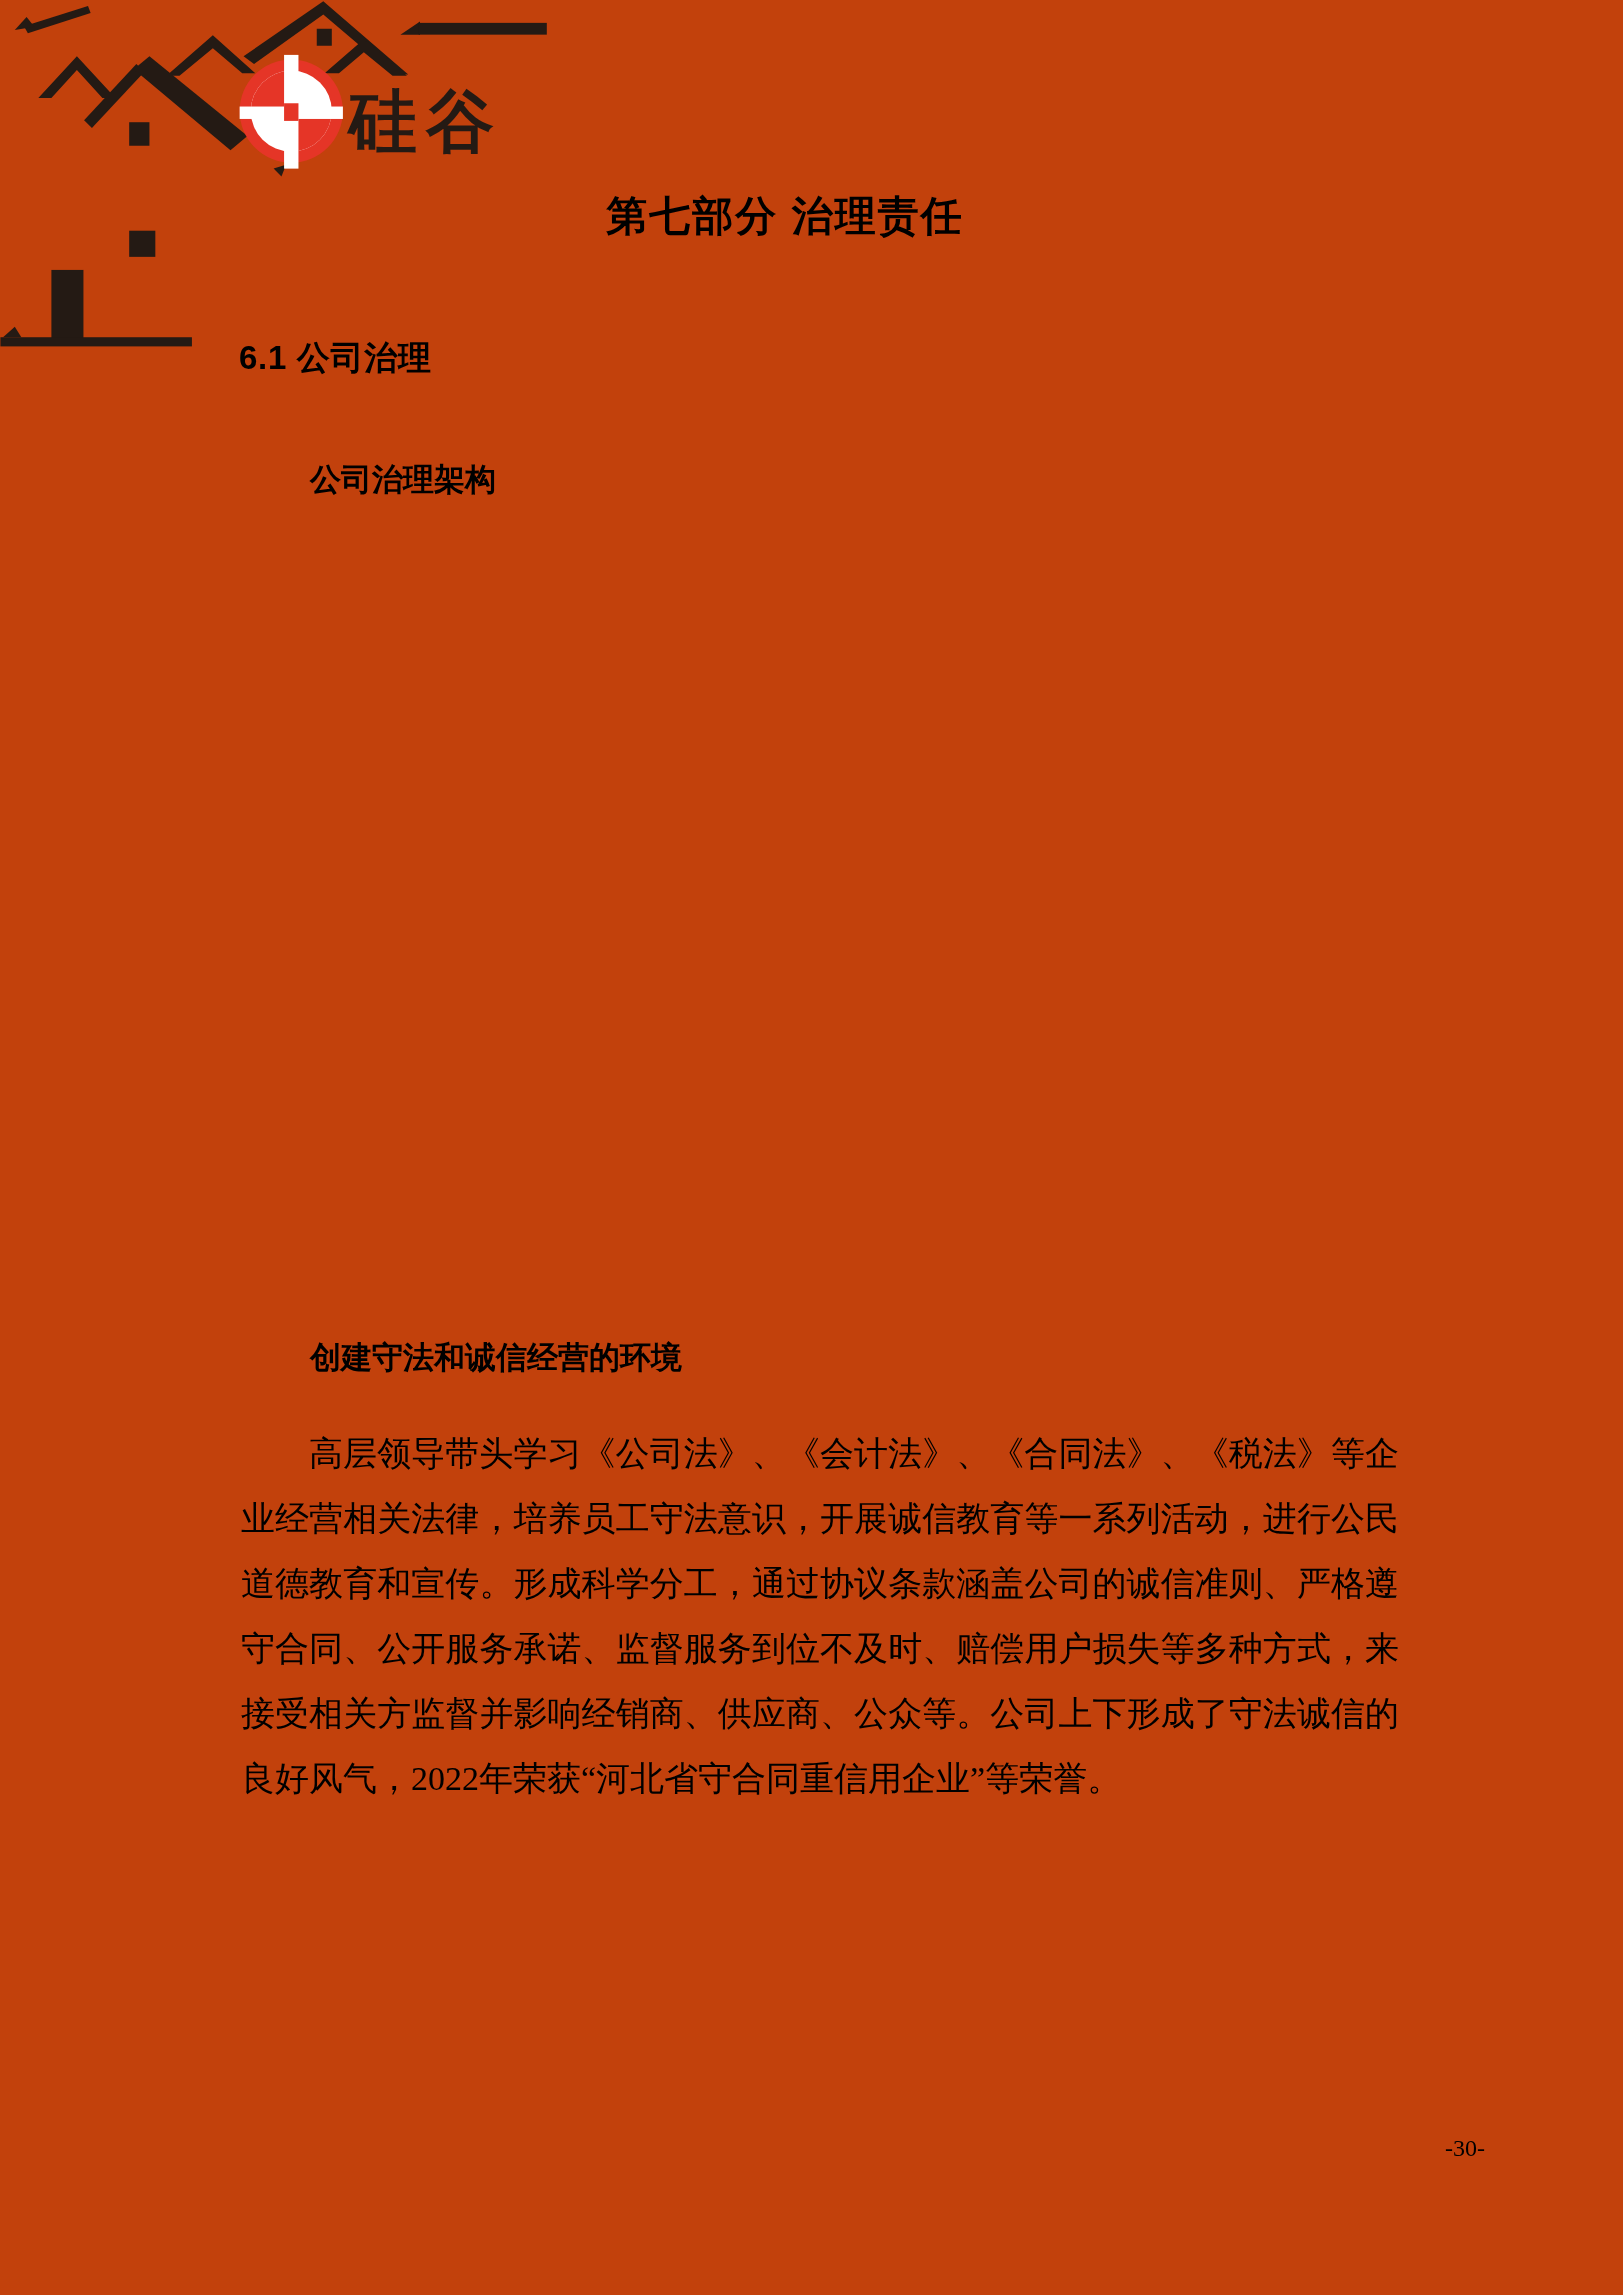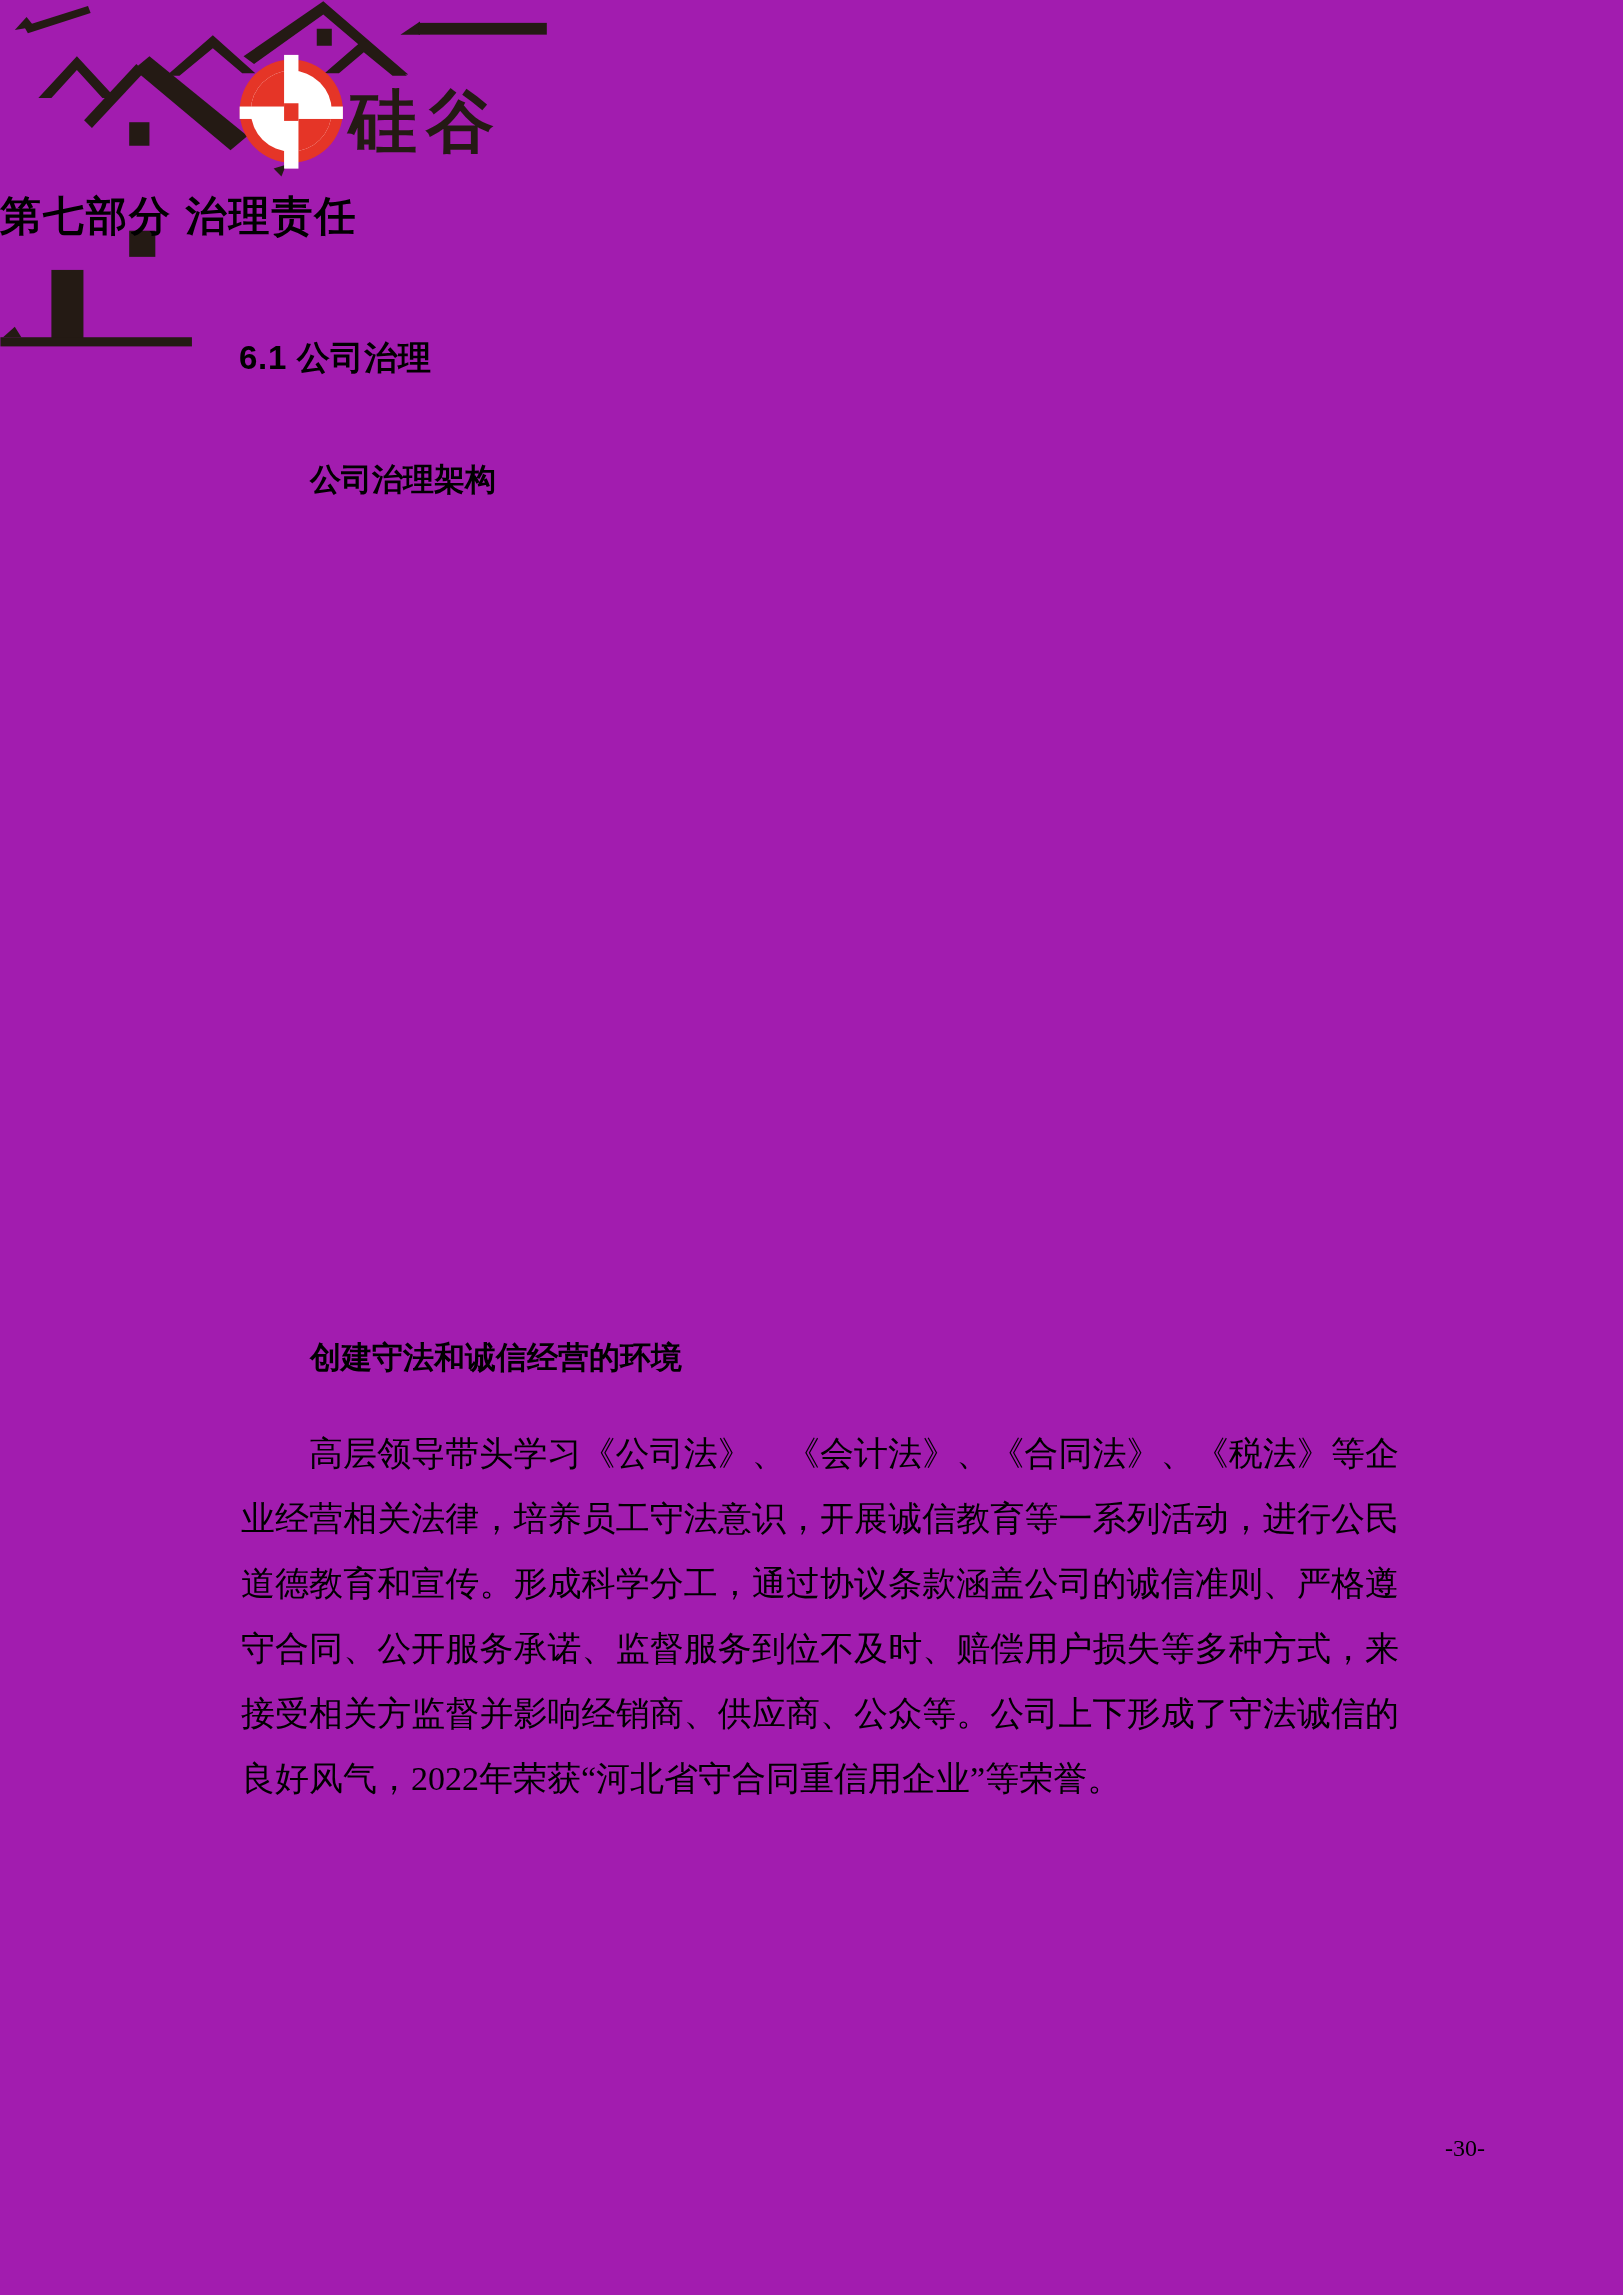--- a/index.html
+++ b/index.html
@@ -1,27 +1,27 @@
 <!DOCTYPE html>
 <html style="font-size:10.5px"><head>
 <meta charset="utf-8">
 <style>
   html,body{margin:0;padding:0;background:#777;}
   .page{
     position:relative;
     width:1623px;height:2295px;
-    background:#a21caf;
+    background:#c2410c;
     overflow:hidden;
     font-family:"Liberation Serif", serif;
     color:#000;
   }
   .logo{position:absolute;left:0;top:0;width:576px;height:366px;}
   .doc-title{
     position:absolute;top:194px;left:0;width:1570px;
-    margin:0;text-align:left;
+    margin:0;text-align:center;
     font-family:"Liberation Sans", sans-serif;
     font-weight:bold;font-size:41px;line-height:44px;
     letter-spacing:2px;color:#000;
   }
   .section-heading{
     position:absolute;top:339px;left:239px;margin:0;
     font-family:"Liberation Sans", sans-serif;
     font-weight:bold;font-size:33px;line-height:37px;
     letter-spacing:0.7px;
   }

